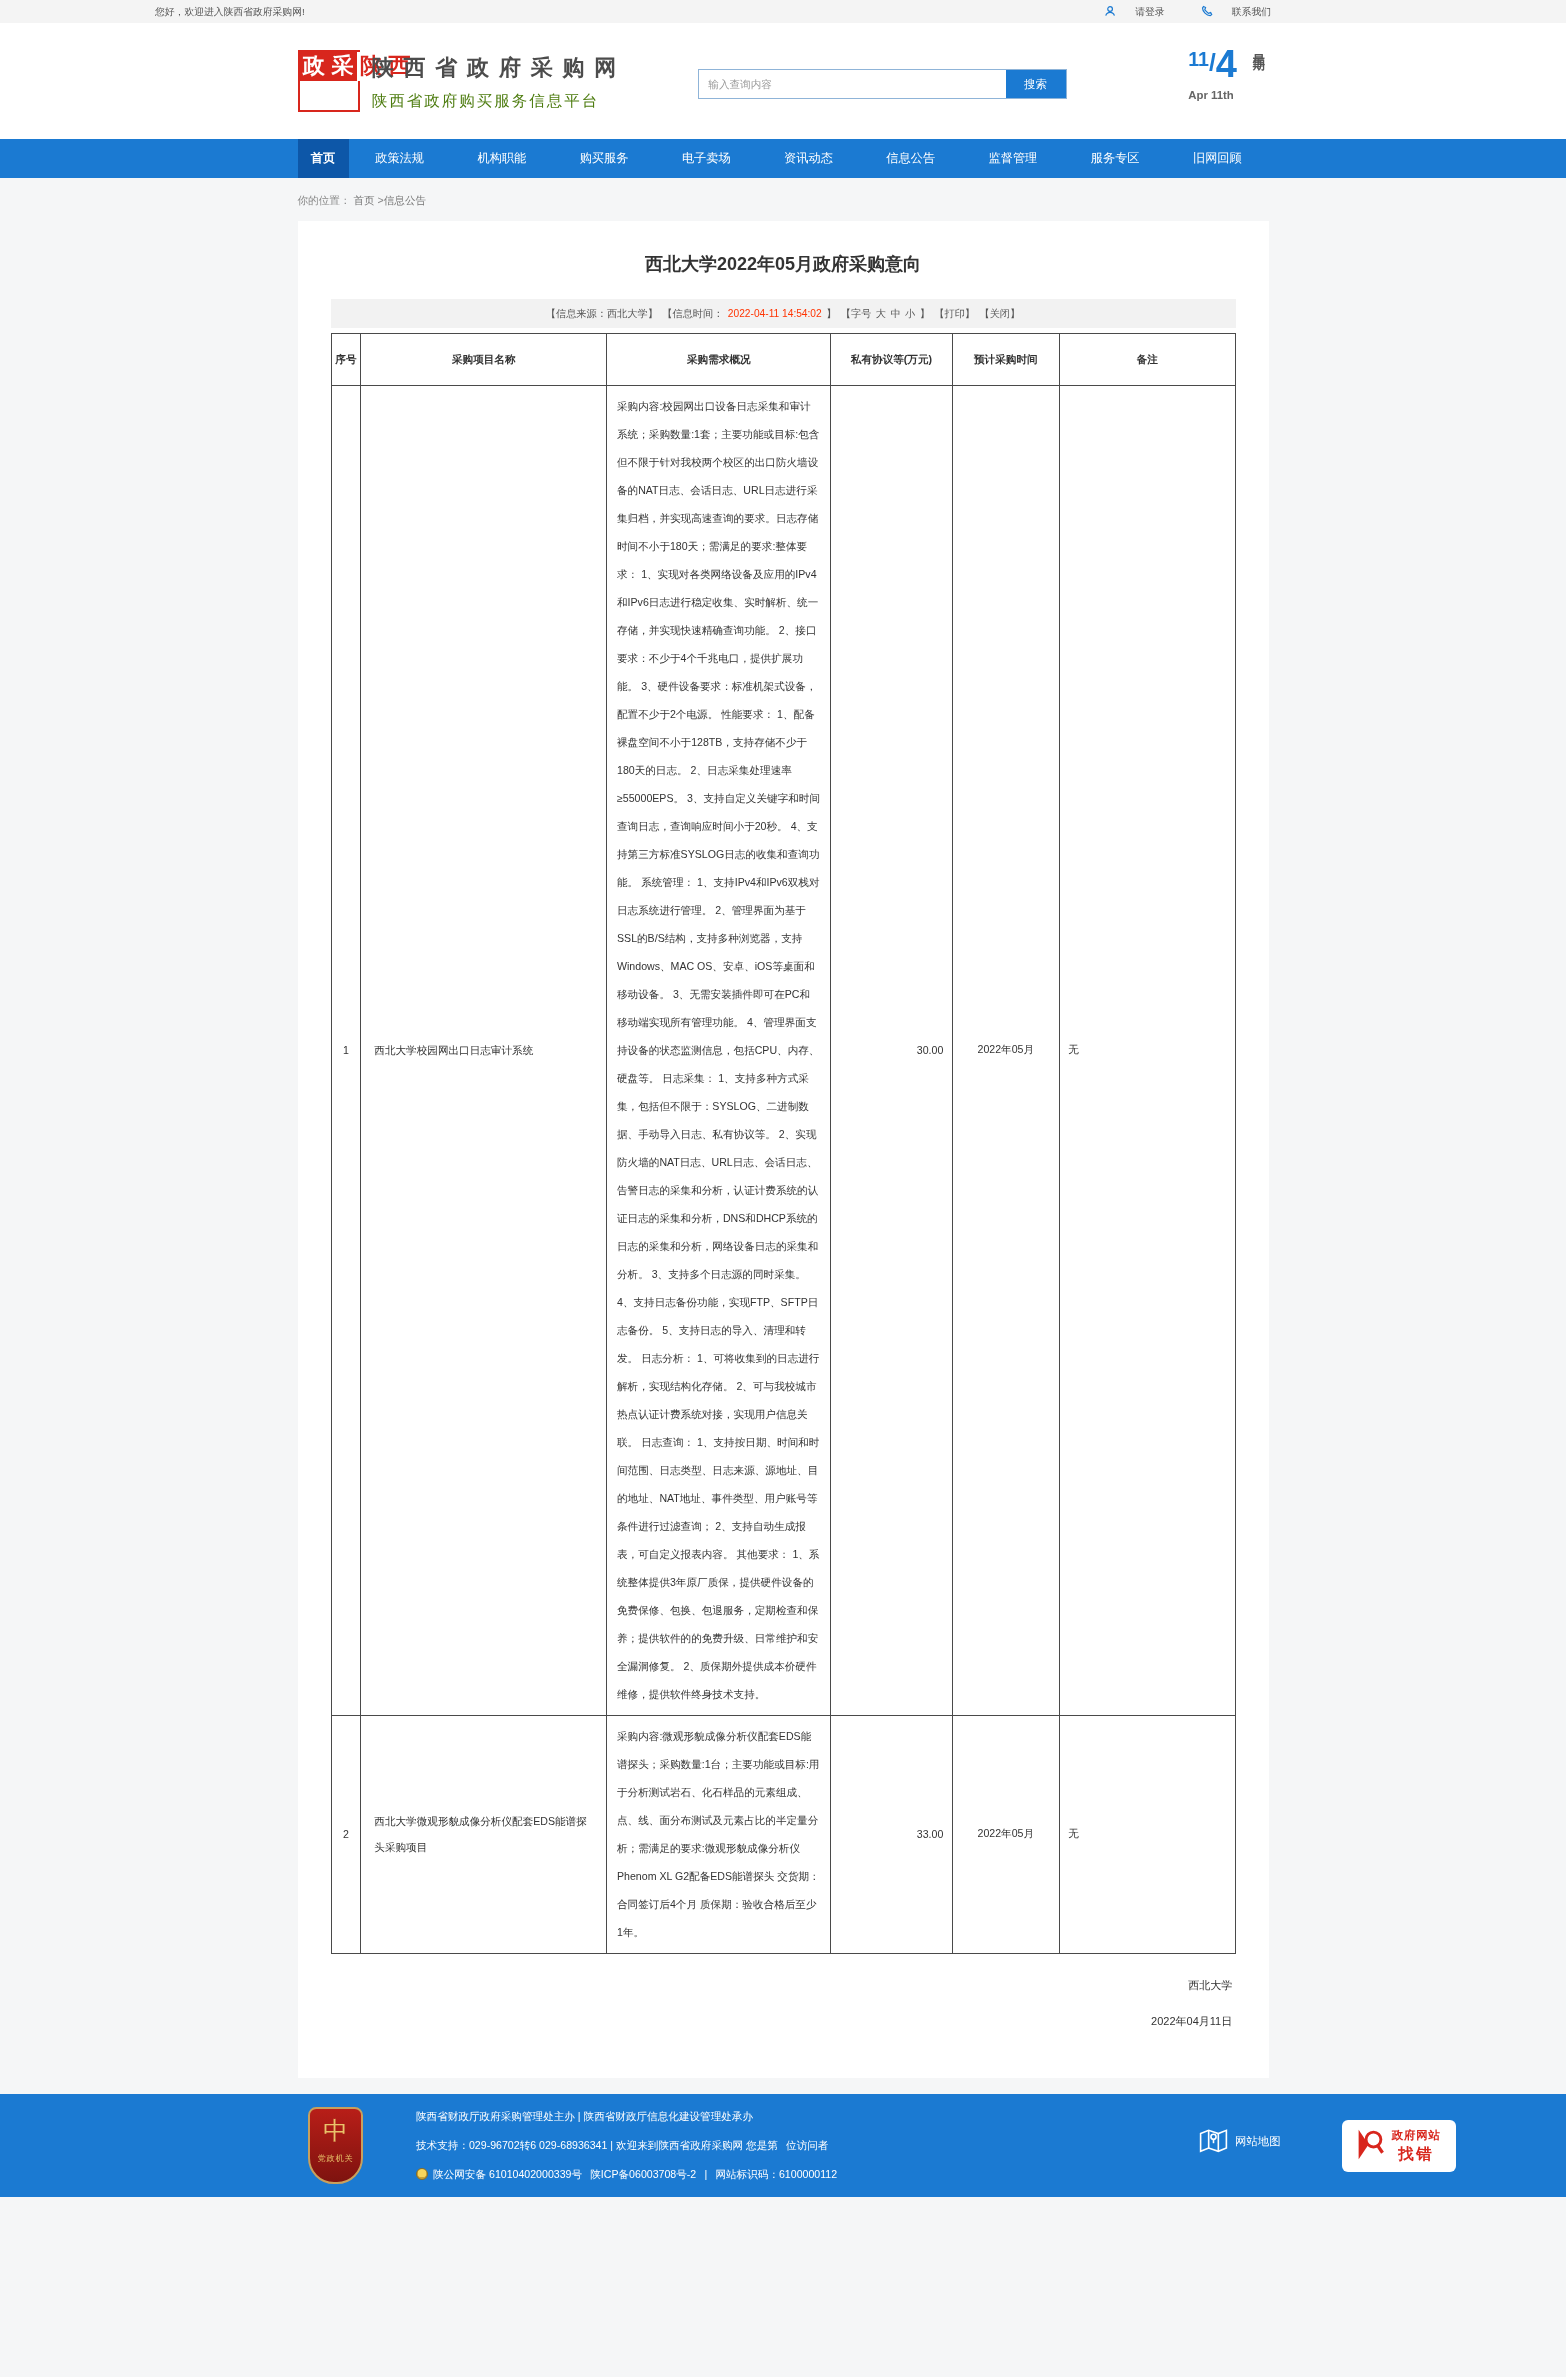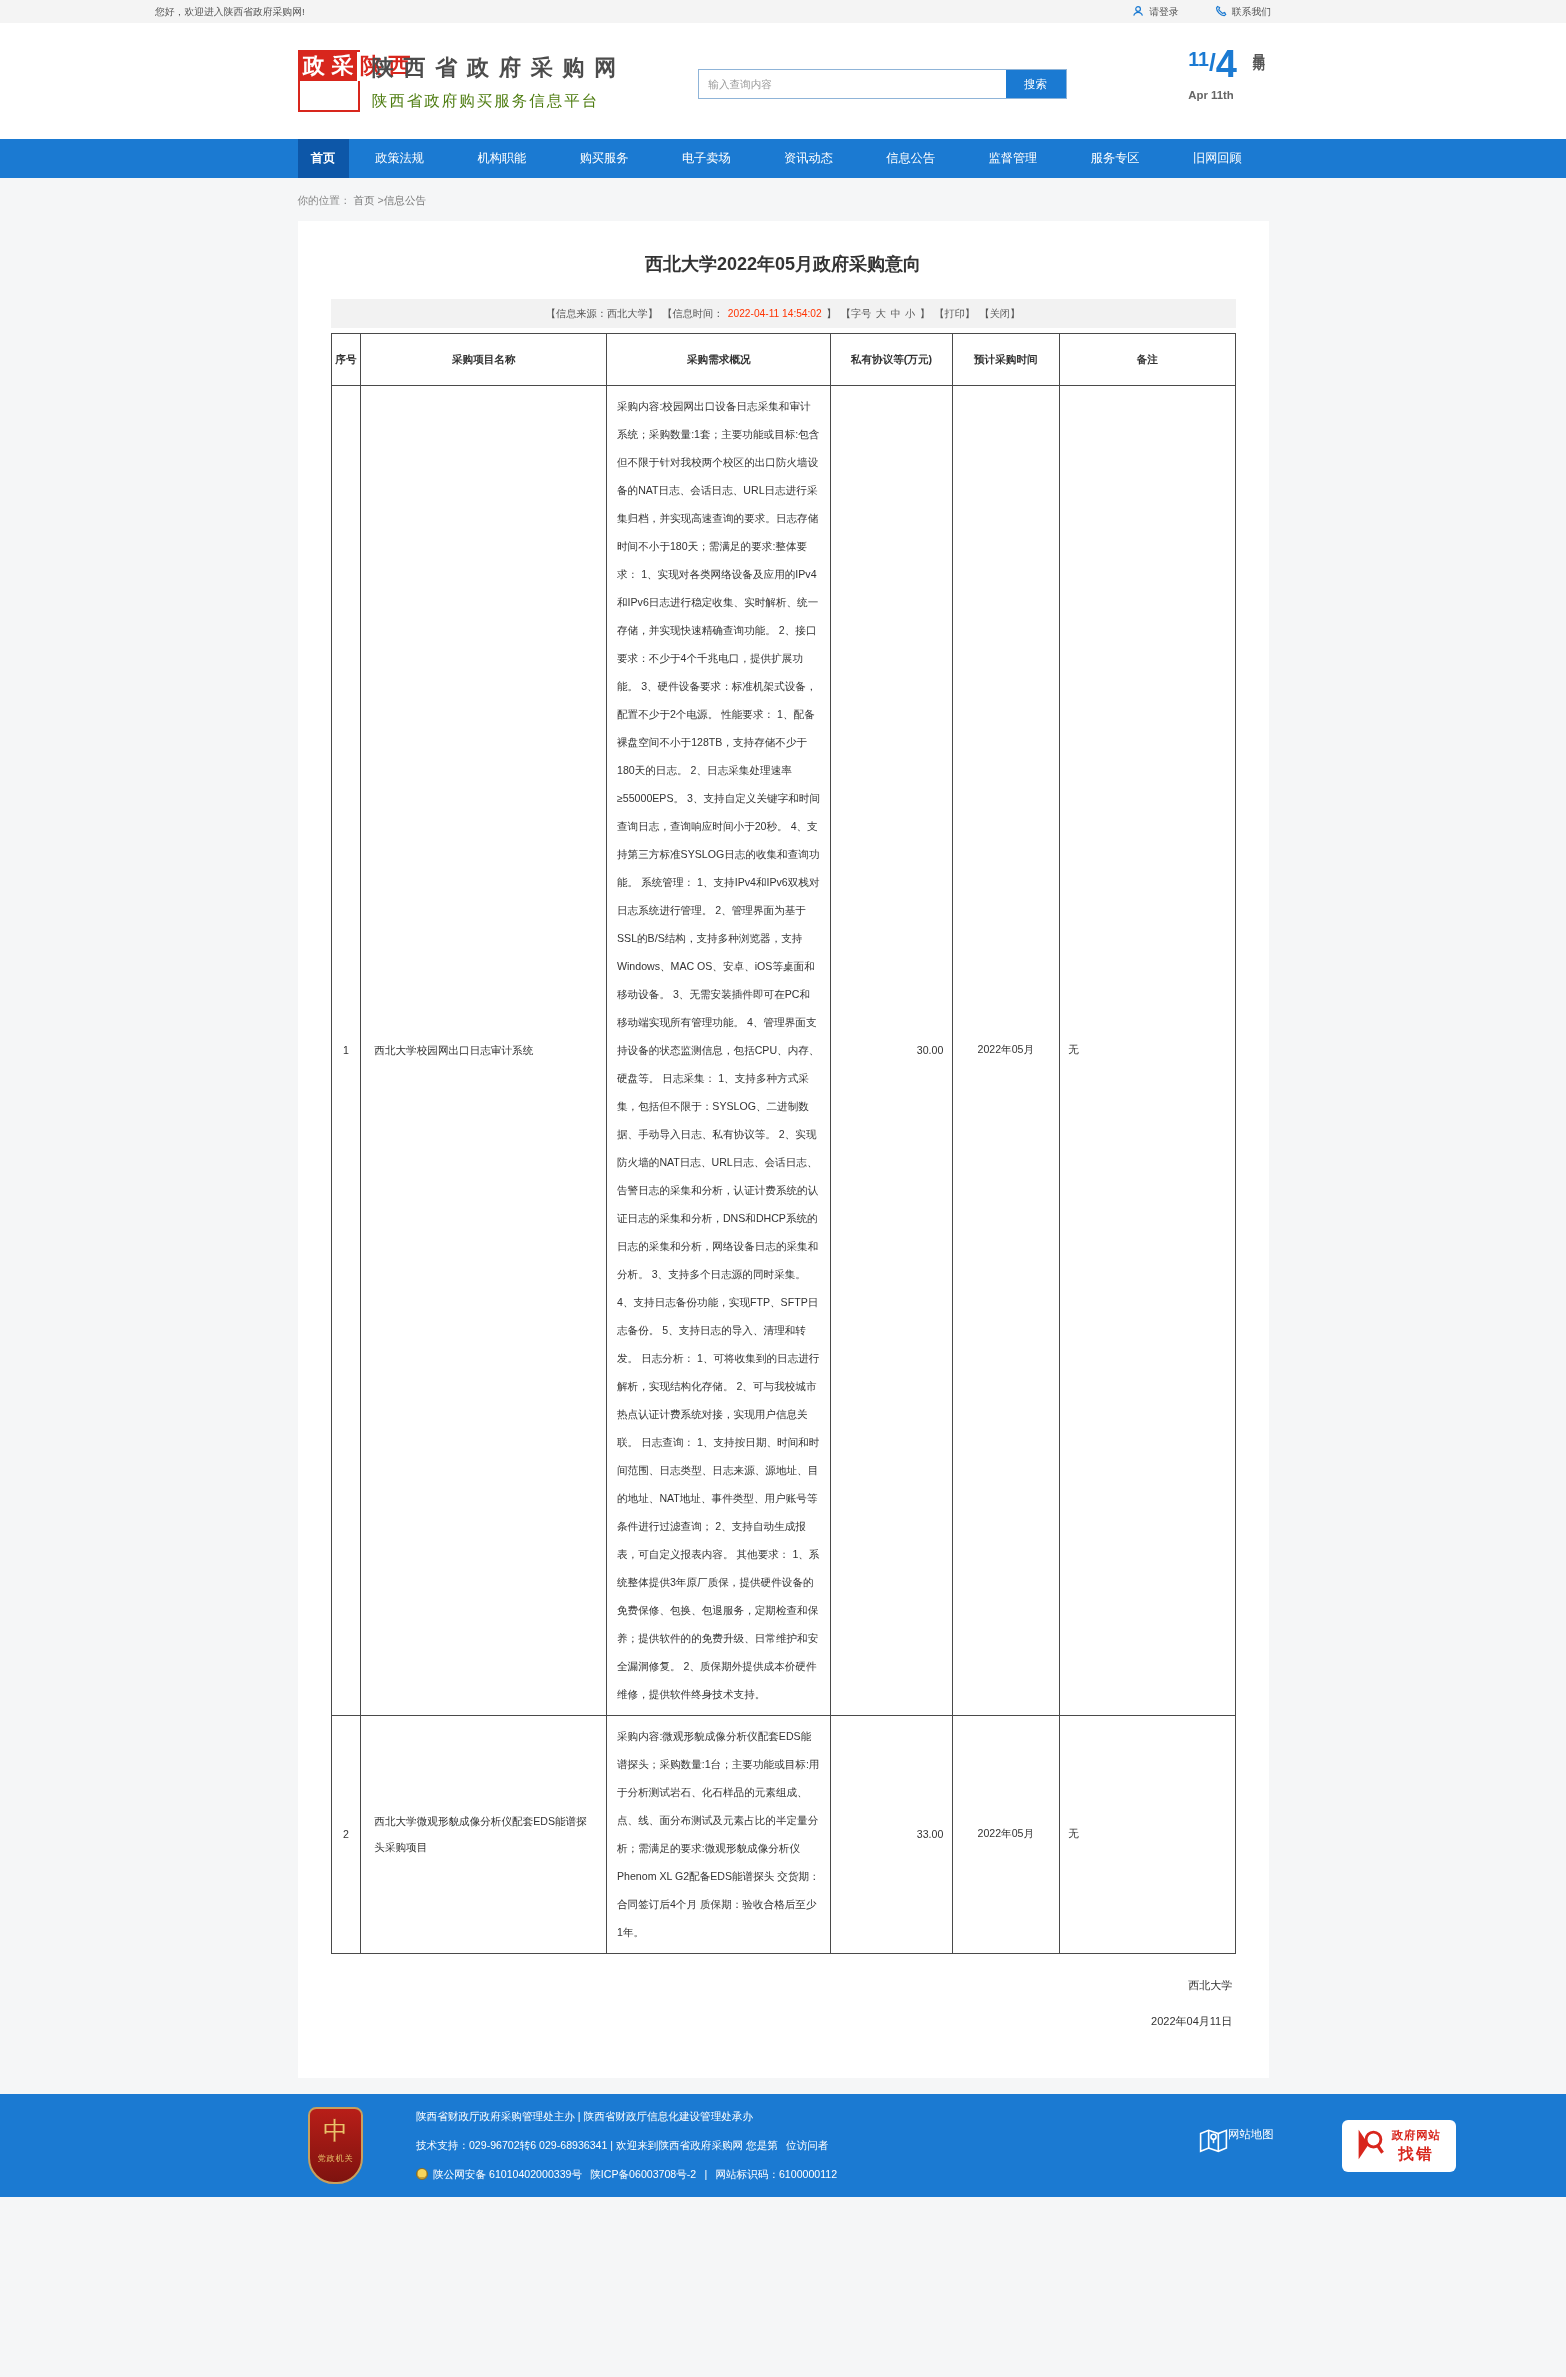--- a/index.html
+++ b/index.html
@@ -6,21 +6,21 @@
   body {
     width:1566px; min-height:2377px; background:#f5f6f7;
     font-family:"Liberation Sans","DejaVu Sans",sans-serif;
     color:#333;
   }
   
   .topbar { height:23px; background:#f4f4f4; font-size:9.8px; color:#555; }
   .topbar-inner { position:relative; height:23px; line-height:23px; }
   .welcome { margin-left:155px; }
   .topbar-links { position:absolute; right:295px; top:0; display:flex; gap:36px; }
-  .toplink { display:flex; align-items:center; gap:5px; color:#555; cursor:pointer; text-decoration:none;text-align:center; }
+  .toplink { display:flex; align-items:center; gap:19px; color:#555; cursor:pointer; text-decoration:none;text-align:center; }
   .toplink svg { display:block; }
   
   .header { height:116px; background:#fff; }
   .header-inner { width:971px; margin:0 auto; position:relative; height:116px; }
   .logo { position:absolute; left:0; top:27px; display:flex; gap:12.2px; cursor:pointer; }
   .logo-mark { width:62px; height:62px; border:2.4px solid #d8261d; display:grid;
     grid-template-columns:1fr 1fr; grid-auto-flow:column; background:#fff; }
   .logo-mark span { width:28.6px; height:28.6px; line-height:28.6px; text-align:center;
     font-family:"Liberation Serif","DejaVu Serif",serif; font-weight:bold; font-size:22px; }
   .lm-red { background:#d8261d; color:#fff; }
@@ -75,21 +75,21 @@
     background:linear-gradient(#b81e18,#7e130f); border:2.4px solid #c9a05c;
     border-radius:8.2px 8.2px 26px 26px; text-align:center; }
   .f-emblem .em-sym { font-size:24.5px; color:#e9c36a; line-height:44px; font-family:"Liberation Serif",serif; }
   .f-emblem .em-txt { font-size:8.2px; color:#e9c36a; letter-spacing:0.8px; }
   .f-text { position:absolute; left:416px; top:13px; font-size:10.6px; }
   .f-text .fline { line-height:19.6px; margin-bottom:9px; display:flex; align-items:center; }
   .police-icon { display:inline-block; width:12.2px; height:12.2px; border-radius:50%;
     background:radial-gradient(circle at 50% 40%, #f6d55c 0 55%, #c9a43a 56% 100%);
     border:0.8px solid #8c6d1f; margin-right:4.9px; flex:0 0 auto; }
   .gap-sp { display:inline-block; width:8.2px; }
-  .f-map { position:absolute; left:1199px; top:33px; display:flex; gap:0; font-size:11.4px; cursor:pointer; }
+  .f-map { position:absolute; left:1199px; top:33px; display:flex; align-items:center; gap:7px; font-size:11.4px; cursor:pointer; }
   .f-badge { position:absolute; left:1342px; top:26px; width:114px; height:52px; background:#fff;
     border-radius:6px; display:flex; align-items:center; justify-content:center; gap:6.5px; cursor:pointer; }
   .badge-txt { text-align:center; }
   .badge-l1 { font-size:11.4px; font-weight:bold; color:#d8261d; letter-spacing:0.8px; }
   .badge-l2 { font-size:15.5px; font-weight:bold; color:#d8261d; letter-spacing:2.4px; margin-top:1.6px; }
   .bottom-strip { height:15.5px; }
 </style>
 </head>
 <body>
 

